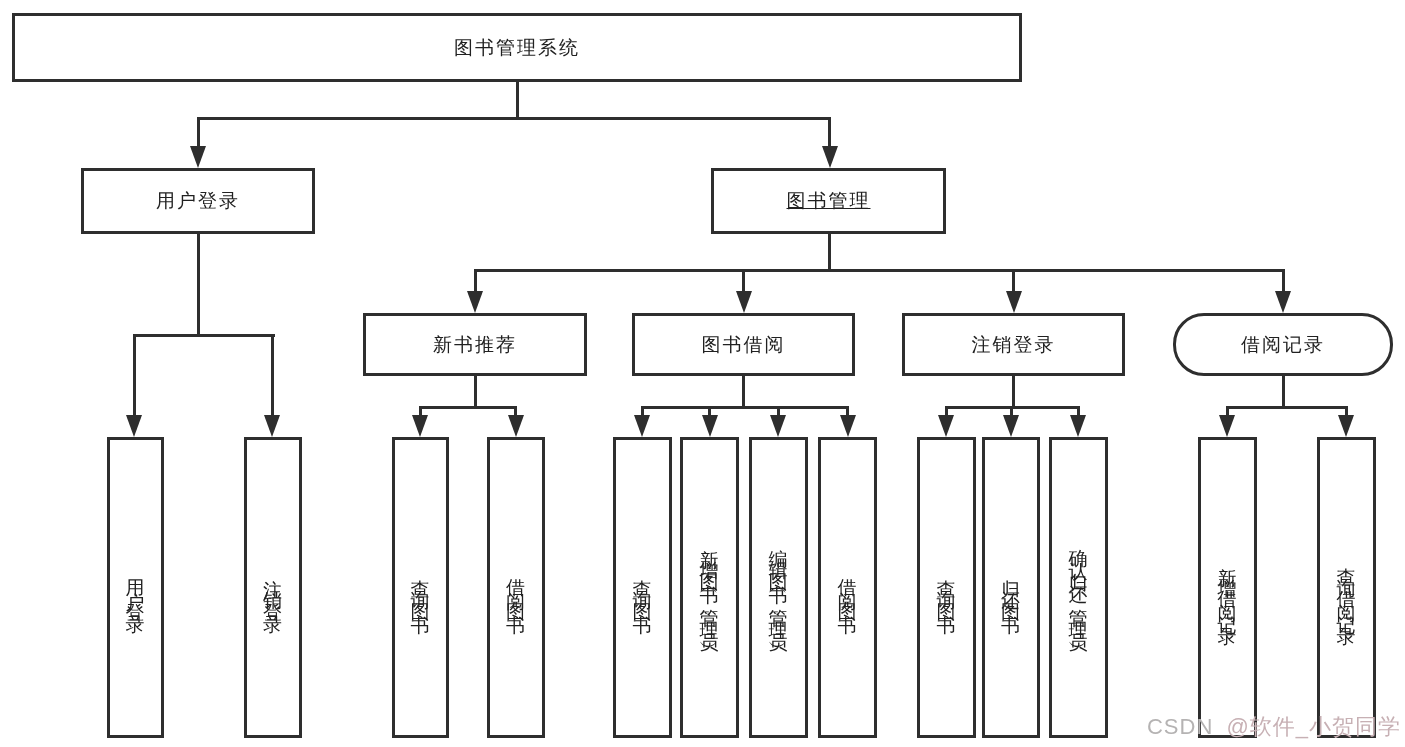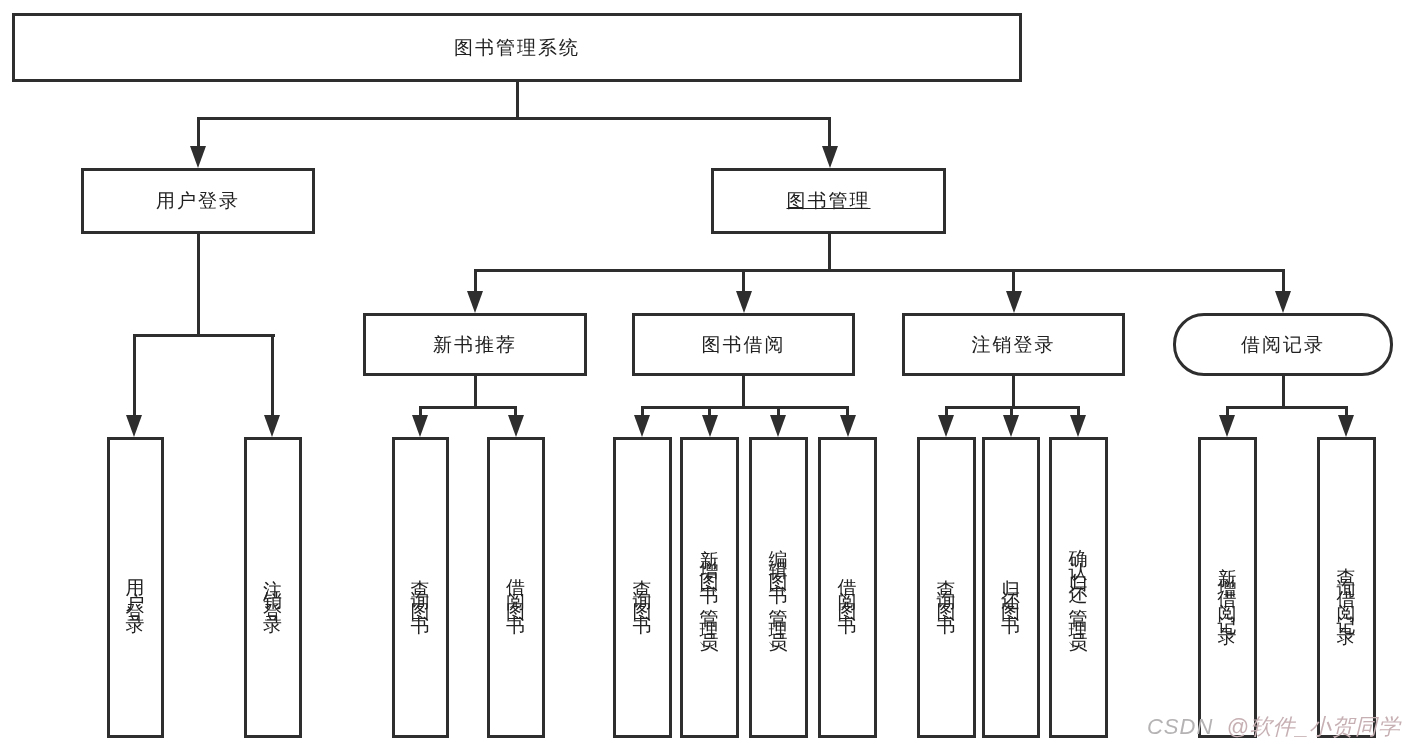--- a/index.html
+++ b/index.html
@@ -62,21 +62,20 @@
   }
   .watermark{
     position:absolute;
     top:712px;
     right:4px;
     font-size:22px;
     letter-spacing:1px;
     white-space:nowrap;
     z-index:3;
     font-family:"Liberation Sans","DejaVu Sans",sans-serif;
-    font-style:italic;
   }
   .wm-site{color:#b5b3b3;}
   .wm-handle{color:#c7b0b4;margin-left:6px;}
 </style>
 </head>
 <body>
 
 <div class="canvas">
 
   <div class="line" style="left:516px;top:69px;width:3px;height:50px;"></div>

